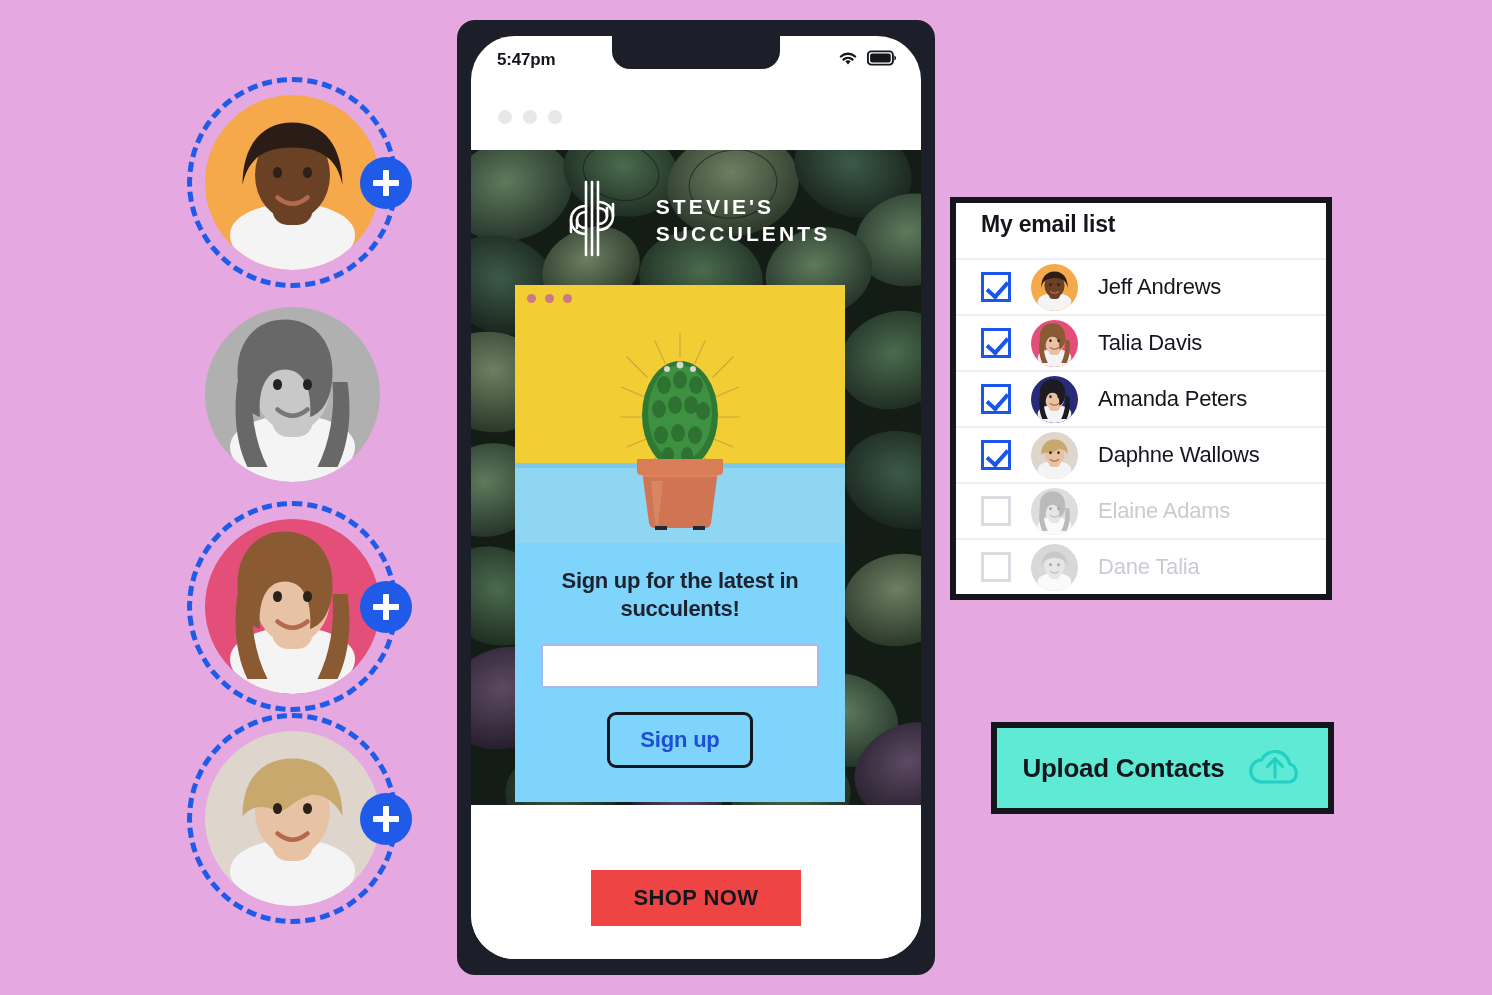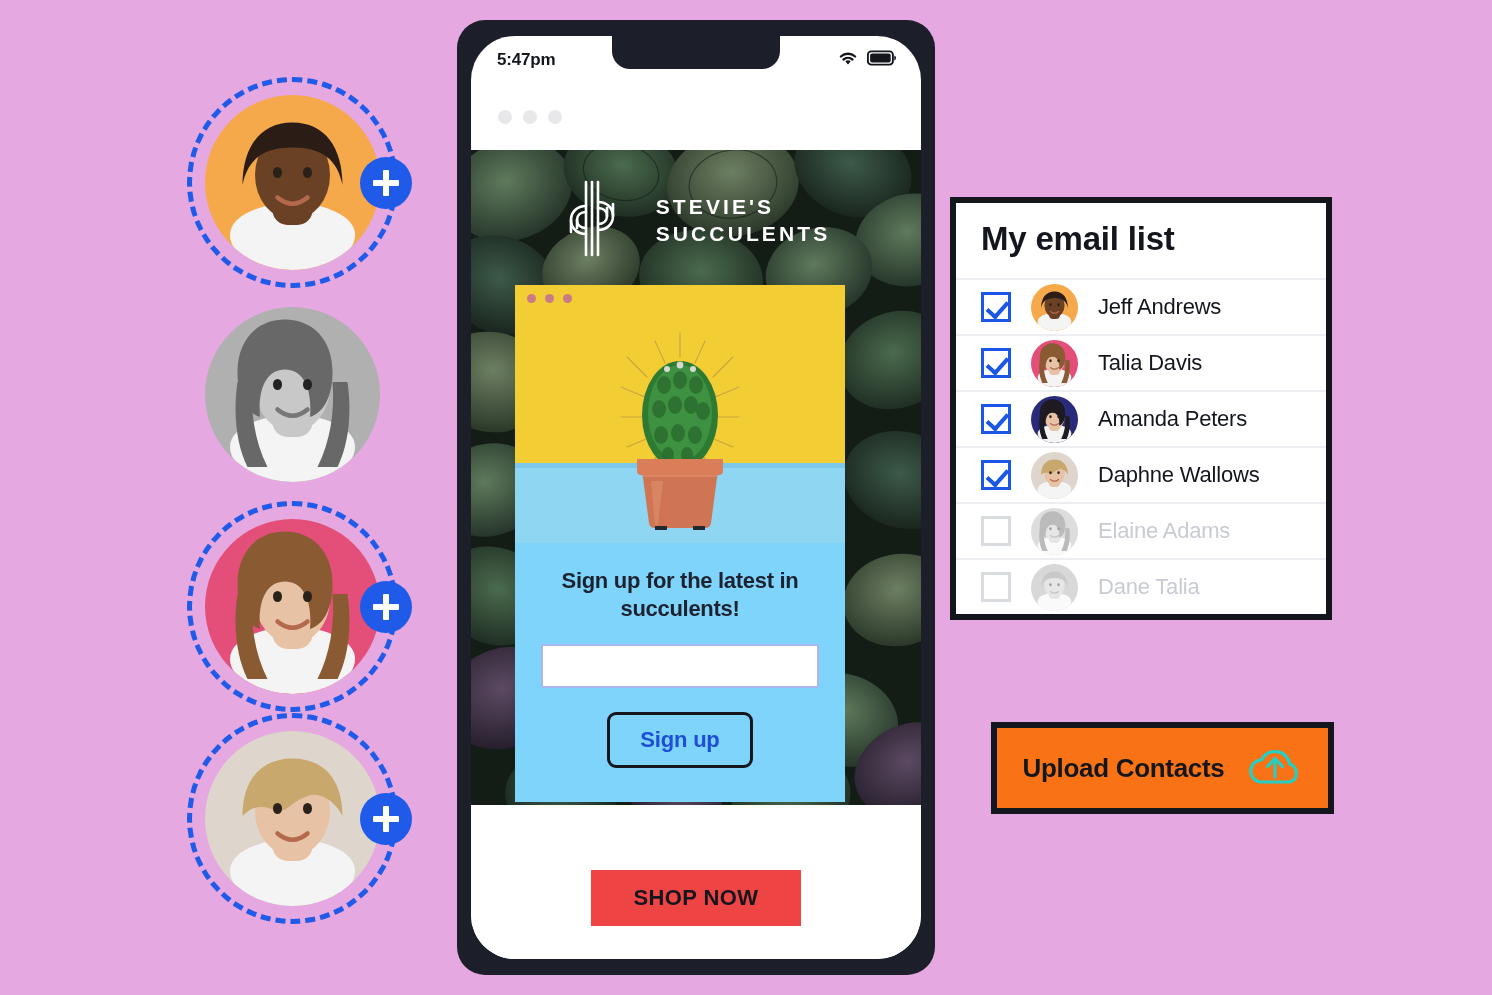--- a/index.html
+++ b/index.html
@@ -61,21 +61,21 @@
   .plus-badge::after  { width: 6px;  height: 26px; }
 
   
   #phone {
     position: absolute;
     left: 457px;
     top: 20px;
     width: 478px;
     height: 955px;
     background: #1c1f2a;
-    border-radius: 28px;
+    border-radius: 18px;
     padding: 16px 14px;
   }
   #phone-screen {
     position: relative;
     width: 100%;
     height: 100%;
     background: #ffffff;
     border-radius: 44px;
     overflow: hidden;
   }
@@ -238,24 +238,24 @@
   
   #email-panel {
     position: absolute;
     left: 950px;
     top: 197px;
     width: 382px;
     background: #ffffff;
     border: 6px solid #14161e;
   }
   #email-panel-title {
-    font-size: 33px;
+    font-size: 23px;
     font-weight: 600;
     color: #14161e;
-    padding: 17px 0 20px 25px;
+    padding: 8px 0 20px 25px;
     letter-spacing: -0.2px;
   }
   .contact-row {
     display: flex;
     align-items: center;
     gap: 20px;
     padding: 0 0 0 25px;
     height: 56px;
     border-top: 2px solid #eceef1;
   }
@@ -292,21 +292,21 @@
   }
   .contact-name.muted { color: #c8ccd2; }
 
   
   #upload-contacts-button {
     position: absolute;
     left: 991px;
     top: 722px;
     width: 343px;
     height: 92px;
-    background: #f97316;
+    background: #5eead4;
     border: 6px solid #14161e;
     display: flex;
     align-items: center;
     justify-content: center;
     gap: 22px;
     cursor: pointer;
   }
   #upload-contacts-label {
     font-size: 26px;
     font-weight: 600;

